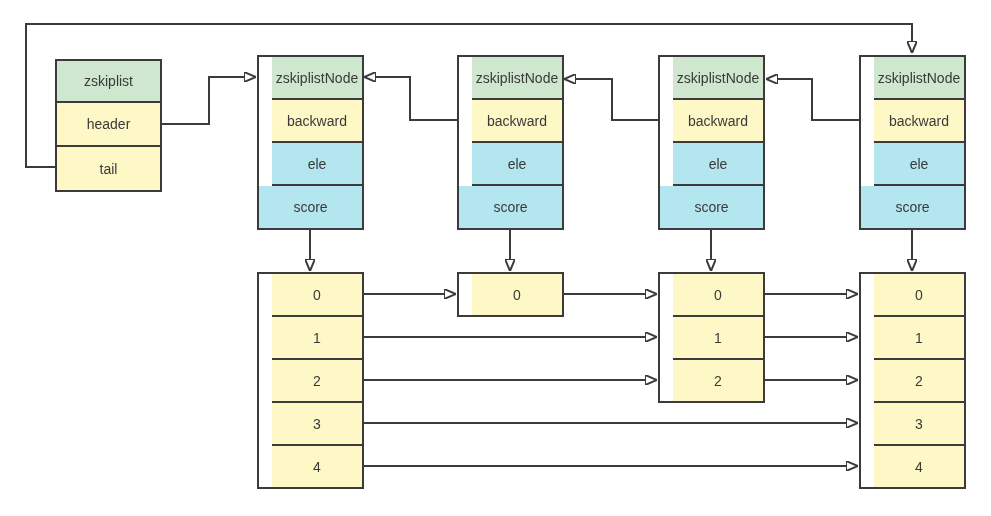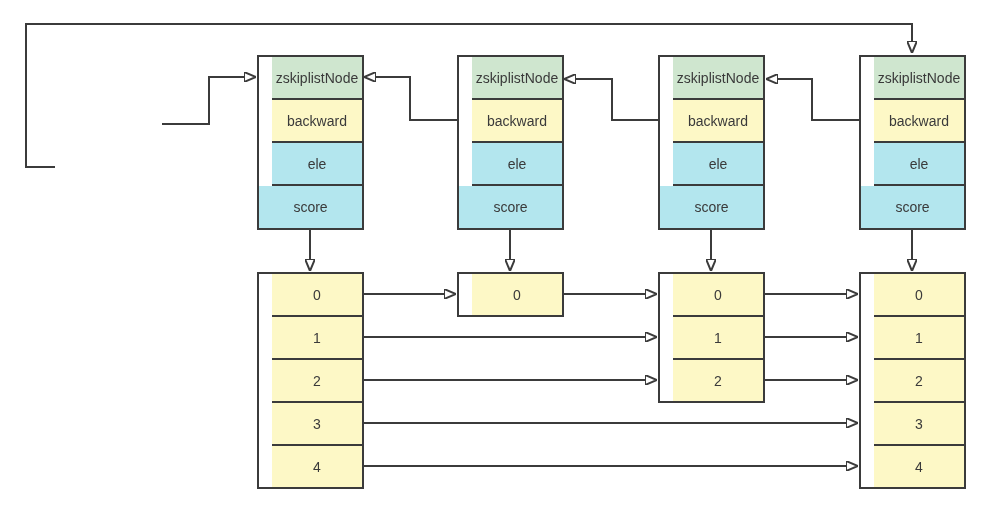--- a/index.html
+++ b/index.html
@@ -56,20 +56,25 @@
     <path d="M 563 294 H 645" marker-end="url(#arr)"></path>
     <path d="M 765 294 H 846" marker-end="url(#arr)"></path>
     <path d="M 363 337 H 645" marker-end="url(#arr)"></path>
     <path d="M 765 337 H 846" marker-end="url(#arr)"></path>
     <path d="M 363 380 H 645" marker-end="url(#arr)"></path>
     <path d="M 765 380 H 846" marker-end="url(#arr)"></path>
     <path d="M 363 423 H 846" marker-end="url(#arr)"></path>
     <path d="M 363 466 H 846" marker-end="url(#arr)"></path>
   </svg>
 
+  <div class="box" style="left:55px;top:59px;">
+    <div class="cell green h40">zskiplist</div>
+    <div class="cell yellow h42">header</div>
+    <div class="cell yellow h43">tail</div>
+  </div>
 
   <div class="box" style="left:257px;top:55px;">
     <div class="cell green h41">zskiplistNode</div>
     <div class="cell yellow h41">backward</div>
     <div class="cell cyan h41">ele</div>
     <div class="cell cyan h42">score</div>
   </div>
 
   <div class="box" style="left:457px;top:55px;">
     <div class="cell green h41">zskiplistNode</div>

